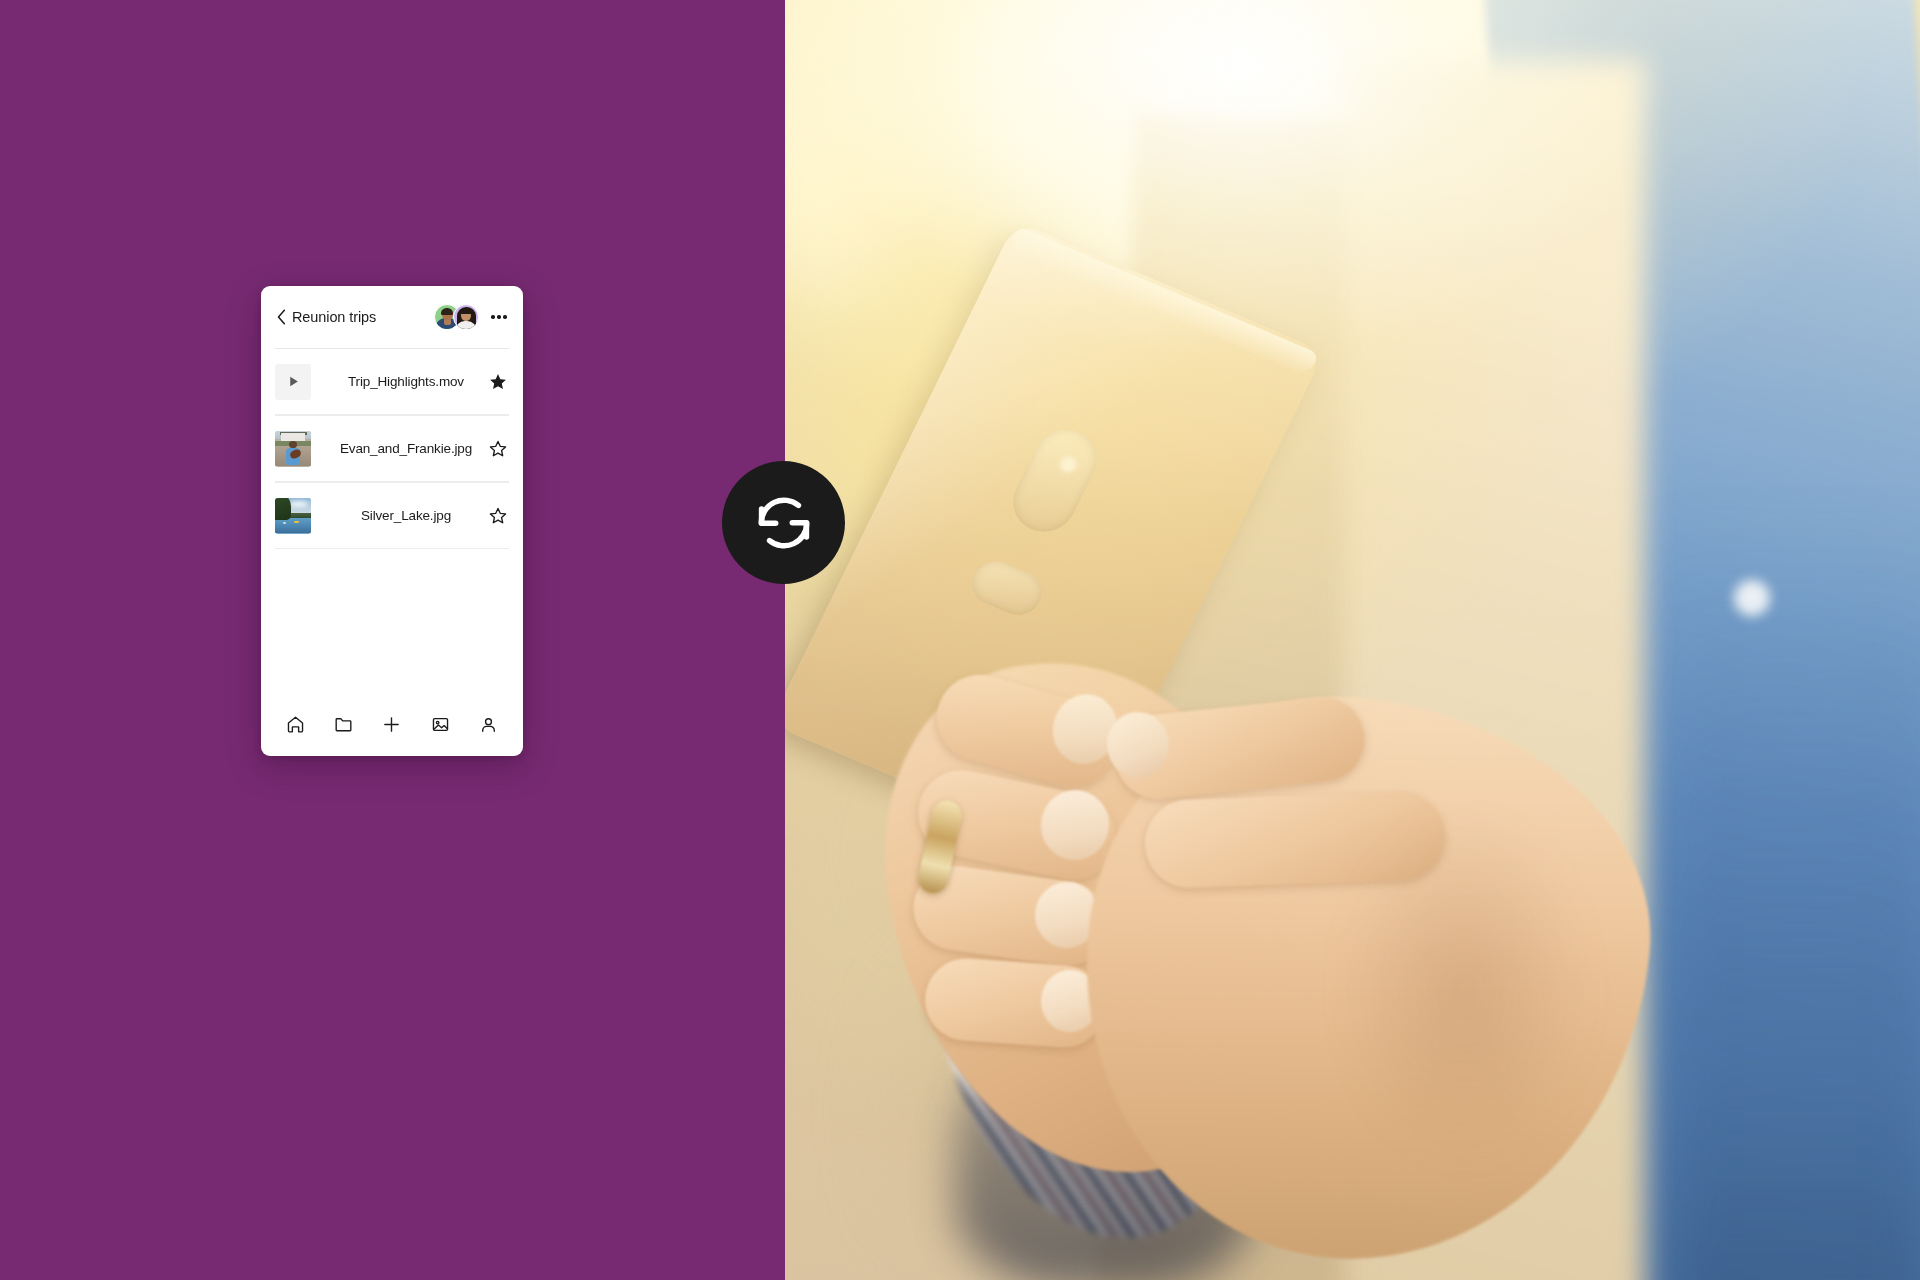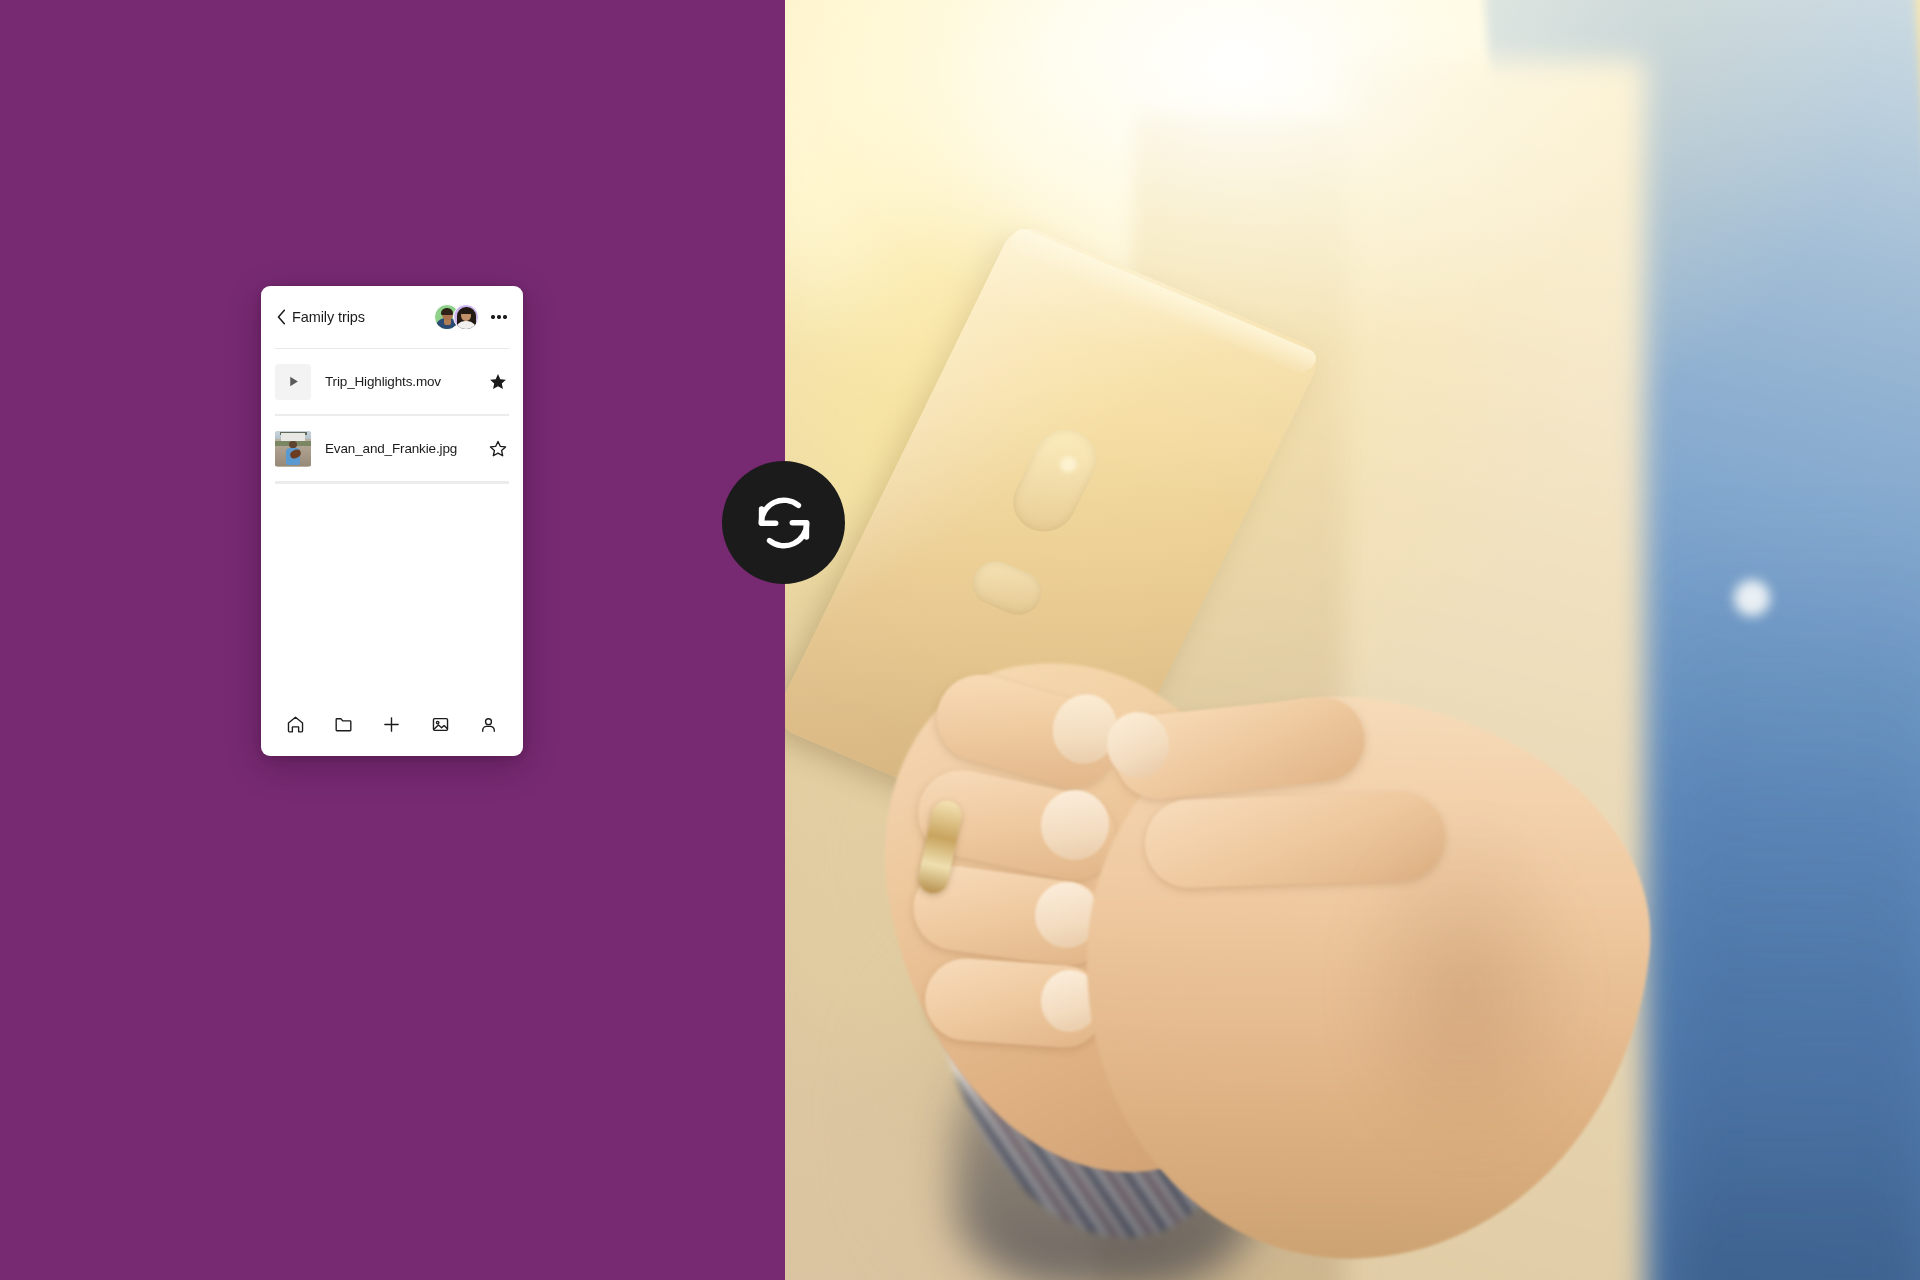--- a/index.html
+++ b/index.html
@@ -299,20 +299,21 @@
 
   .divider { height:1px; background:#e9e9e9; margin:0 14px; }
 
   .file-list { }
 
   .file-row {
     height:65px;
     display:flex; align-items:center;
     padding:0 14px;
     position:relative;
+    text-align:center;
   }
   .row-sep { height:1px; background:#ececec; margin:0 14px; }
 
   .thumb { width:36px; height:36px; flex:none; border-radius:3px; overflow:hidden; position:relative; }
 
   
   .th-video { background:#f3f3f3; display:flex; align-items:center; justify-content:center; }
   .th-video svg { width:13px; height:13px; display:block; }
 
   
@@ -445,21 +446,21 @@
   </div>
 
   <div class="card">
 
     <div class="card-header">
       <span class="back-chevron">
         <svg viewBox="0 0 10 18" fill="none" stroke="#1b1b1b" stroke-width="1.7" stroke-linecap="round" stroke-linejoin="round">
           <polyline points="8.2,1.4 1.6,9 8.2,16.6"></polyline>
         </svg>
       </span>
-      <span class="card-title">Family trips</span>
+      <span class="card-title">Reunion trips</span>
 
       <span class="avatars">
         <span class="avatar av-green">
           <span class="a-body"></span>
           <span class="a-collar"></span>
           <span class="a-head"></span>
           <span class="a-hair"></span>
         </span>
         <span class="avatar av-lav">
           <span class="a-hair-back"></span>
@@ -512,20 +513,37 @@
         <span class="star-btn">
           <svg viewBox="0 0 20 20" fill="none" stroke="#1b1b1b" stroke-width="1.5" stroke-linejoin="round">
             <polygon points="10,1.6 12.5,7 18.4,7.7 14,11.7 15.2,17.5 10,14.6 4.8,17.5 6,11.7 1.6,7.7 7.5,7"></polygon>
           </svg>
         </span>
       </div>
       <div class="row-sep"></div>
 
       <div class="row-sep"></div>
 
+      <div class="file-row">
+        <span class="thumb th-lake">
+          <span class="l-sky"></span>
+          <span class="l-cloud"></span>
+          <span class="l-line"></span>
+          <span class="l-water"></span>
+          <span class="l-tree"></span>
+          <span class="l-kayak"></span>
+          <span class="l-spot"></span>
+        </span>
+        <span class="file-name">Silver_Lake.jpg</span>
+        <span class="star-btn">
+          <svg viewBox="0 0 20 20" fill="none" stroke="#1b1b1b" stroke-width="1.5" stroke-linejoin="round">
+            <polygon points="10,1.6 12.5,7 18.4,7.7 14,11.7 15.2,17.5 10,14.6 4.8,17.5 6,11.7 1.6,7.7 7.5,7"></polygon>
+          </svg>
+        </span>
+      </div>
       <div class="row-sep"></div>
     </div>
 
     <div class="nav-bar">
       <span class="nav-btn">
         <svg viewBox="0 0 20 20" fill="none" stroke="#1b1b1b" stroke-width="1.45" stroke-linecap="round" stroke-linejoin="round">
           <path d="M2.6 8.4 10 2.4l7.4 6v8.3a1 1 0 0 1-1 1h-3.1v-5.2H6.7v5.2H3.6a1 1 0 0 1-1-1z"></path>
         </svg>
       </span>
       <span class="nav-btn">

